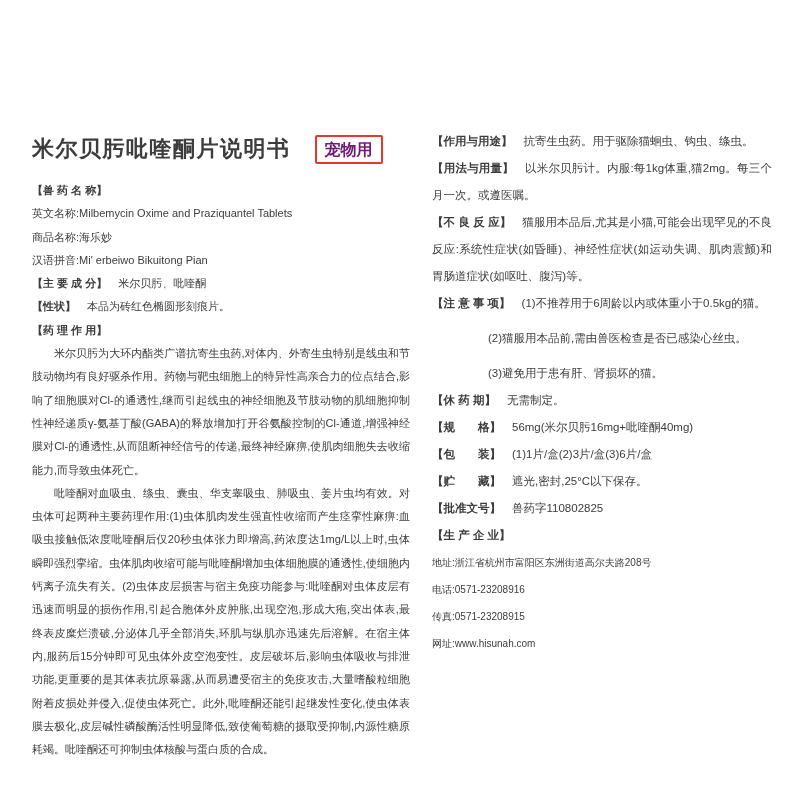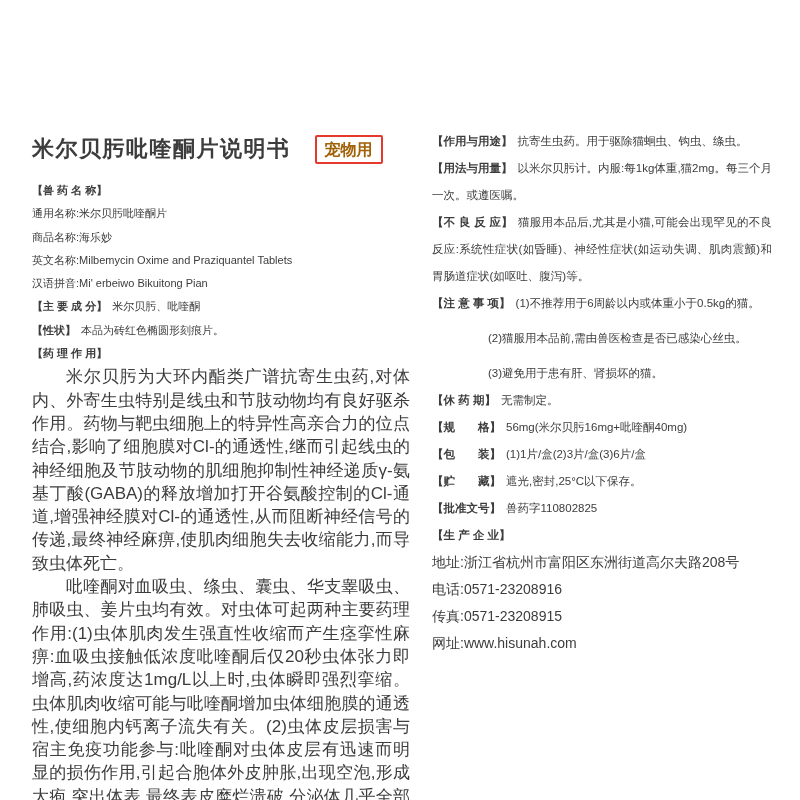--- a/index.html
+++ b/index.html
@@ -8,51 +8,50 @@
     color:#3c3c3c;font-family:"Liberation Sans","DejaVu Sans",sans-serif;
     overflow:hidden;
   }
   .content{position:absolute;left:32px;top:124px;width:740px;display:flex;gap:22px;}
   .col-left{width:378px;flex:none;}
   .col-right{flex:1;min-width:0;padding-top:4px;}
 
   .title-row{display:flex;justify-content:flex-start;align-items:center;gap:24px;margin:10px 0 15px 0;}
   .title{font-size:22px;font-weight:bold;letter-spacing:1.5px;margin:0;white-space:nowrap;}
   .badge{
-    color:#a16207;border:2px solid #e6392e;border-radius:2px;
+    color:#701a75;border:2px solid #e6392e;border-radius:2px;
     font-size:16px;font-weight:bold;padding:0 8px;line-height:25px;white-space:nowrap;
   }
 
   .line{font-size:11px;line-height:23.3px;}
   .hdr{font-weight:bold;}
-  .lbl{font-weight:bold;margin-right:5px;}
-  .para{font-size:17px;line-height:23.3px;text-align:justify;text-indent:2em;margin:0;}
+  .lbl{font-weight:bold;margin-right:11px;}
+  .para{font-size:11px;line-height:23.3px;text-align:justify;text-indent:2em;margin:0;}
 
   .rentry{font-size:11.5px;line-height:27px;text-align:justify;}
   .sub{padding-left:56px;margin-top:8px;}
 
   .company-name{font-size:17.5px;font-weight:bold;letter-spacing:0.5px;margin:9px 0 3px 0;}
-  .company-line{font-size:14px;line-height:27px;}
+  .company-line{font-size:10px;line-height:27px;}
 </style>
 </head>
 <body>
 
 <div class="page">
   <div class="content">
 
     <div class="col-left">
       <div class="title-row">
         <h1 class="title">米尔贝肟吡喹酮片说明书</h1>
         <span class="badge">宠物用</span>
       </div>
 
       <div class="line hdr">【兽 药 名 称】</div>
-      <div class="line">通用名称:米尔贝肟吡喹酮片</div>
+      <div class="line">英文名称:Milbemycin Oxime and Praziquantel Tablets</div>
       <div class="line">商品名称:海乐妙</div>
-      <div class="line">英文名称:Milbemycin Oxime and Praziquantel Tablets</div>
       <div class="line">汉语拼音:Mi' erbeiwo Bikuitong Pian</div>
 
       <div class="line"><span class="lbl">【主 要 成 分】</span><span>米尔贝肟、吡喹酮</span></div>
 
       <div class="line"><span class="lbl">【性状】</span><span>本品为砖红色椭圆形刻痕片。</span></div>
 
       <div class="line hdr">【药 理 作 用】</div>
       <p class="para">米尔贝肟为大环内酯类广谱抗寄生虫药,对体内、外寄生虫特别是线虫和节肢动物均有良好驱杀作用。药物与靶虫细胞上的特异性高亲合力的位点结合,影响了细胞膜对Cl-的通透性,继而引起线虫的神经细胞及节肢动物的肌细胞抑制性神经递质γ-氨基丁酸(GABA)的释放增加打开谷氨酸控制的Cl-通道,增强神经膜对Cl-的通透性,从而阻断神经信号的传递,最终神经麻痹,使肌肉细胞失去收缩能力,而导致虫体死亡。</p>
       <p class="para">吡喹酮对血吸虫、绦虫、囊虫、华支睾吸虫、肺吸虫、姜片虫均有效。对虫体可起两种主要药理作用:(1)虫体肌肉发生强直性收缩而产生痉挛性麻痹:血吸虫接触低浓度吡喹酮后仅20秒虫体张力即增高,药浓度达1mg/L以上时,虫体瞬即强烈挛缩。虫体肌肉收缩可能与吡喹酮增加虫体细胞膜的通透性,使细胞内钙离子流失有关。(2)虫体皮层损害与宿主免疫功能参与:吡喹酮对虫体皮层有迅速而明显的损伤作用,引起合胞体外皮肿胀,出现空泡,形成大疱,突出体表,最终表皮糜烂溃破,分泌体几乎全部消失,环肌与纵肌亦迅速先后溶解。在宿主体内,服药后15分钟即可见虫体外皮空泡变性。皮层破坏后,影响虫体吸收与排泄功能,更重要的是其体表抗原暴露,从而易遭受宿主的免疫攻击,大量嗜酸粒细胞附着皮损处并侵入,促使虫体死亡。此外,吡喹酮还能引起继发性变化,使虫体表膜去极化,皮层碱性磷酸酶活性明显降低,致使葡萄糖的摄取受抑制,内源性糖原耗竭。吡喹酮还可抑制虫体核酸与蛋白质的合成。</p>
     </div>

